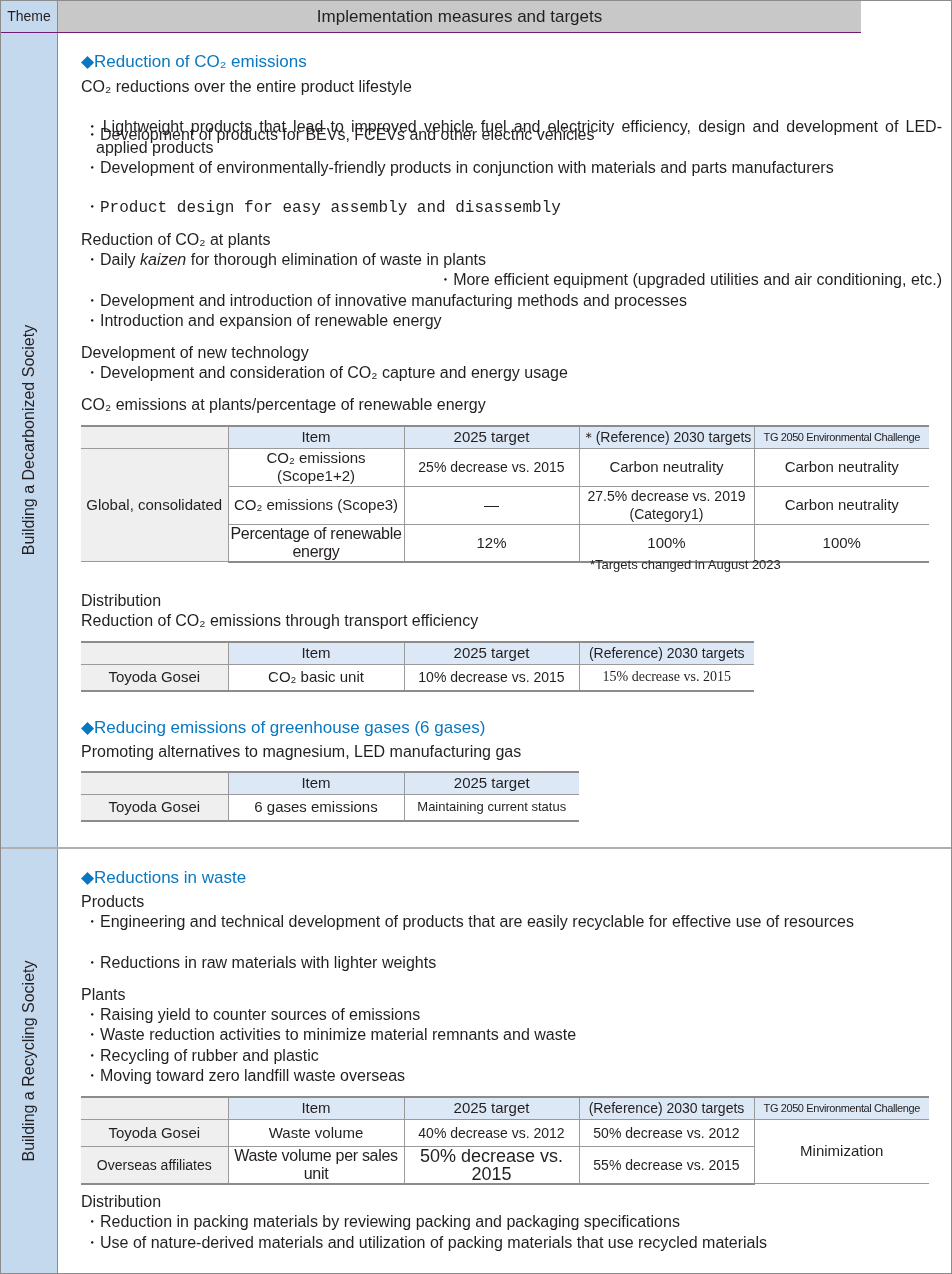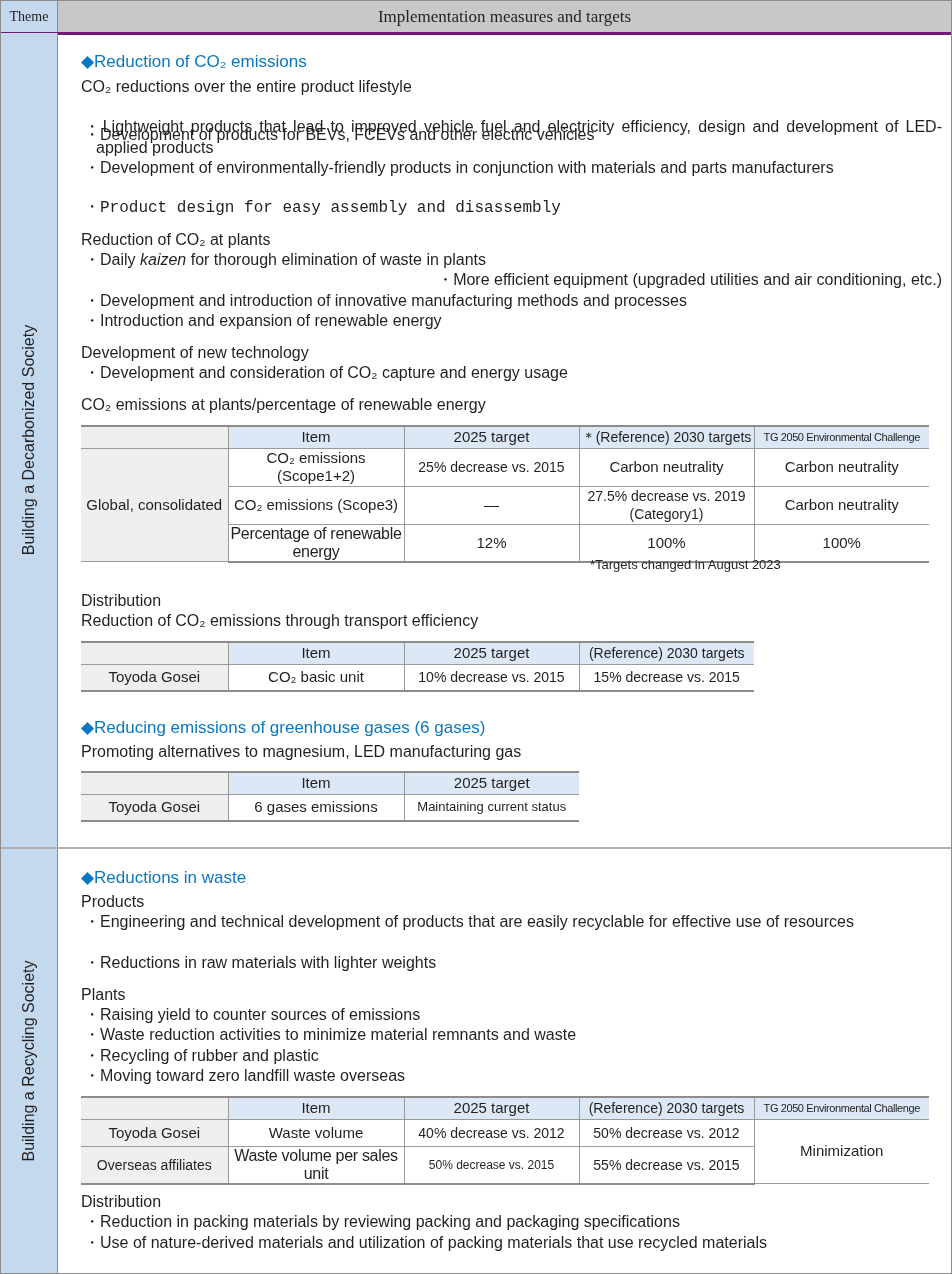--- a/index.html
+++ b/index.html
@@ -1,18 +1,18 @@
 <!DOCTYPE html>
 <html><head>
 <meta charset="utf-8">
 <style>
   html, body { margin:0; padding:0; background:#ffffff; }
   body { width:952px; height:1274px; overflow:hidden; font-family:"Liberation Sans", sans-serif; color:#231f20; }
   .frame { position:absolute; left:0; top:0; width:950px; height:1272px; border:1px solid #8c8c8c; }
-  .hdr { position:absolute; left:0; top:0; width:950px; height:31px; background:#c8c8c8; border-bottom:3px solid #701a75;font-family:Liberation Serif, serif; }
+  .hdr { position:absolute; left:0; top:0; width:860px; height:31px; background:#c8c8c8; border-bottom:1px solid #701a75; }
   .hdr-theme { position:absolute; left:0; top:0; width:56px; height:31px; background:#c4d8ee; border-right:1px solid #8c8c8c; font-size:14px; line-height:31px; text-align:center; }
   .hdr-impl { position:absolute; left:57px; top:0; right:0; height:31px; font-size:17px; line-height:31px; text-align:center; }
   .side { position:absolute; left:0; width:56px; background:#c4d8ee; border-right:1px solid #8c8c8c; }
   .side span { position:absolute; left:50%; top:50%; transform:translate(-50%,-50%) rotate(-90deg); white-space:nowrap; font-size:16px; }
   .divider { position:absolute; left:0; top:846px; width:950px; border-top:2px solid #b0b0b0; }
   .t { position:absolute; left:81px; font-size:16px; line-height:20px; white-space:nowrap; }
   .blue { color:#0a78c0; font-size:17px; }
   .bullet { position:absolute; left:84px; font-size:16px; line-height:20.5px; width:846px; padding-left:12px; text-indent:-12px; }
   .bullet.just { text-align:justify; text-align-last:left; }
   .note { position:absolute; font-size:13px; white-space:nowrap; }
@@ -116,21 +116,21 @@
       <tr style="height:22px;">
     <td class="gc"></td>
     <td class="hc">Item</td>
     <td class="hc">2025 target</td>
     <td class="hc" style="font-size:14px;">(Reference) 2030 targets</td>
   </tr>
   <tr style="height:27px;">
     <td class="gc">Toyoda Gosei</td>
     <td>CO₂ basic unit</td>
     <td style="font-size:14px;">10% decrease vs. 2015</td>
-    <td style="font-size:14px;">15% decrease vs. 2015</td>
+    <td style="font-size:14px;font-family:Liberation Serif, serif;">15% decrease vs. 2015</td>
   </tr>
 </tbody>
   </table>
 
 <div class="t blue" style="top:718px;">◆Reducing emissions of greenhouse gases (6 gases)</div>
 <div class="t" style="top:742px;">Promoting alternatives to magnesium, LED manufacturing gas</div>
 
 <table class="tb" style="top:771px;width:498px;">
   <colgroup>
       <col style="width:147px">
@@ -181,21 +181,21 @@
   <tr style="height:27px;">
     <td class="gc">Toyoda Gosei</td>
     <td>Waste volume</td>
     <td style="font-size:14px;">40% decrease vs. 2012</td>
     <td style="font-size:14px;">50% decrease vs. 2012</td>
     <td rowspan="2">Minimization</td>
   </tr>
   <tr style="height:27px;">
     <td class="gc" style="font-size:14px;">Overseas affiliates</td>
     <td class="small">Waste volume per sales unit</td>
-    <td style="font-size:12px;">50% decrease vs. 2015</td>
+    <td style="font-size:18px;">50% decrease vs. 2015</td>
     <td style="font-size:14px;">55% decrease vs. 2015</td>
   </tr>
 </tbody>
   </table>
 
 <div class="t" style="top:1192px;">Distribution</div>
 <div class="bullet" style="top:1212px;">・Reduction in packing materials by reviewing packing and packaging specifications</div>
 <div class="bullet" style="top:1233px;">・Use of nature-derived materials and utilization of packing materials that use recycled materials</div>
 
 </body></html>

